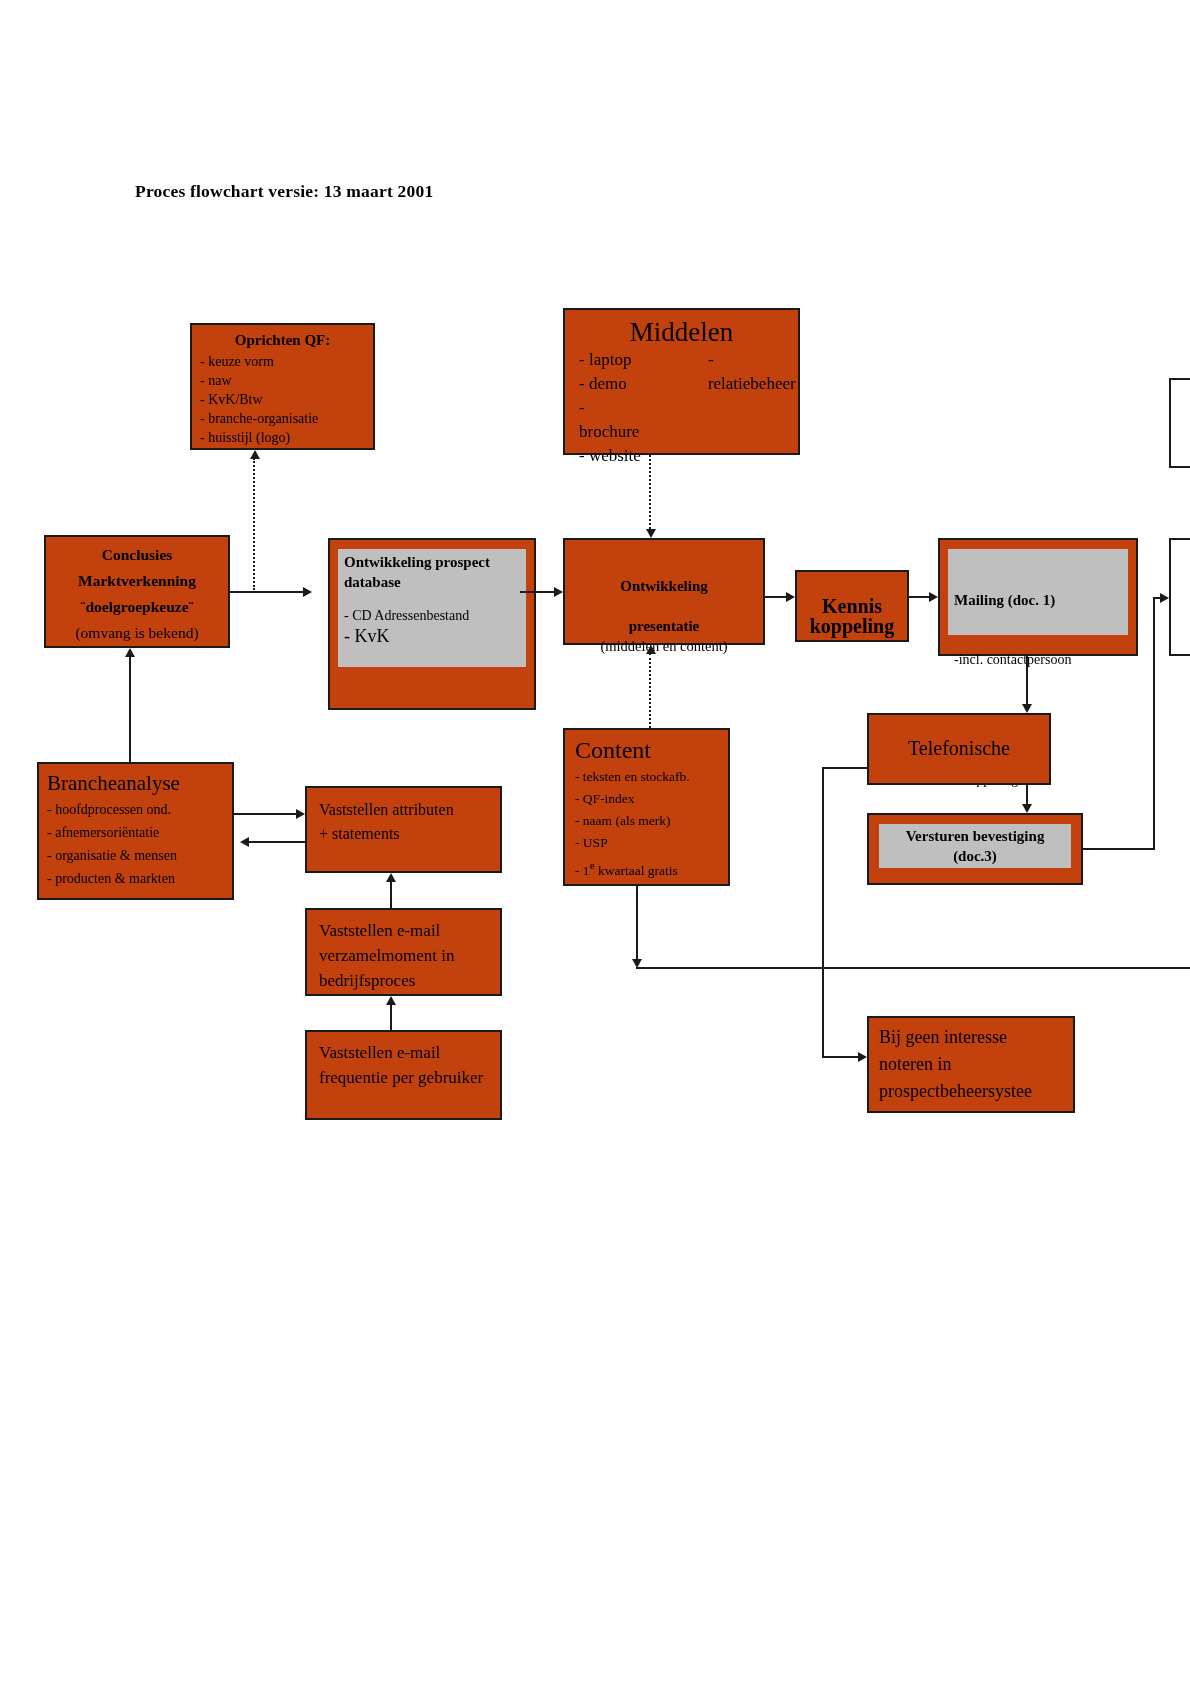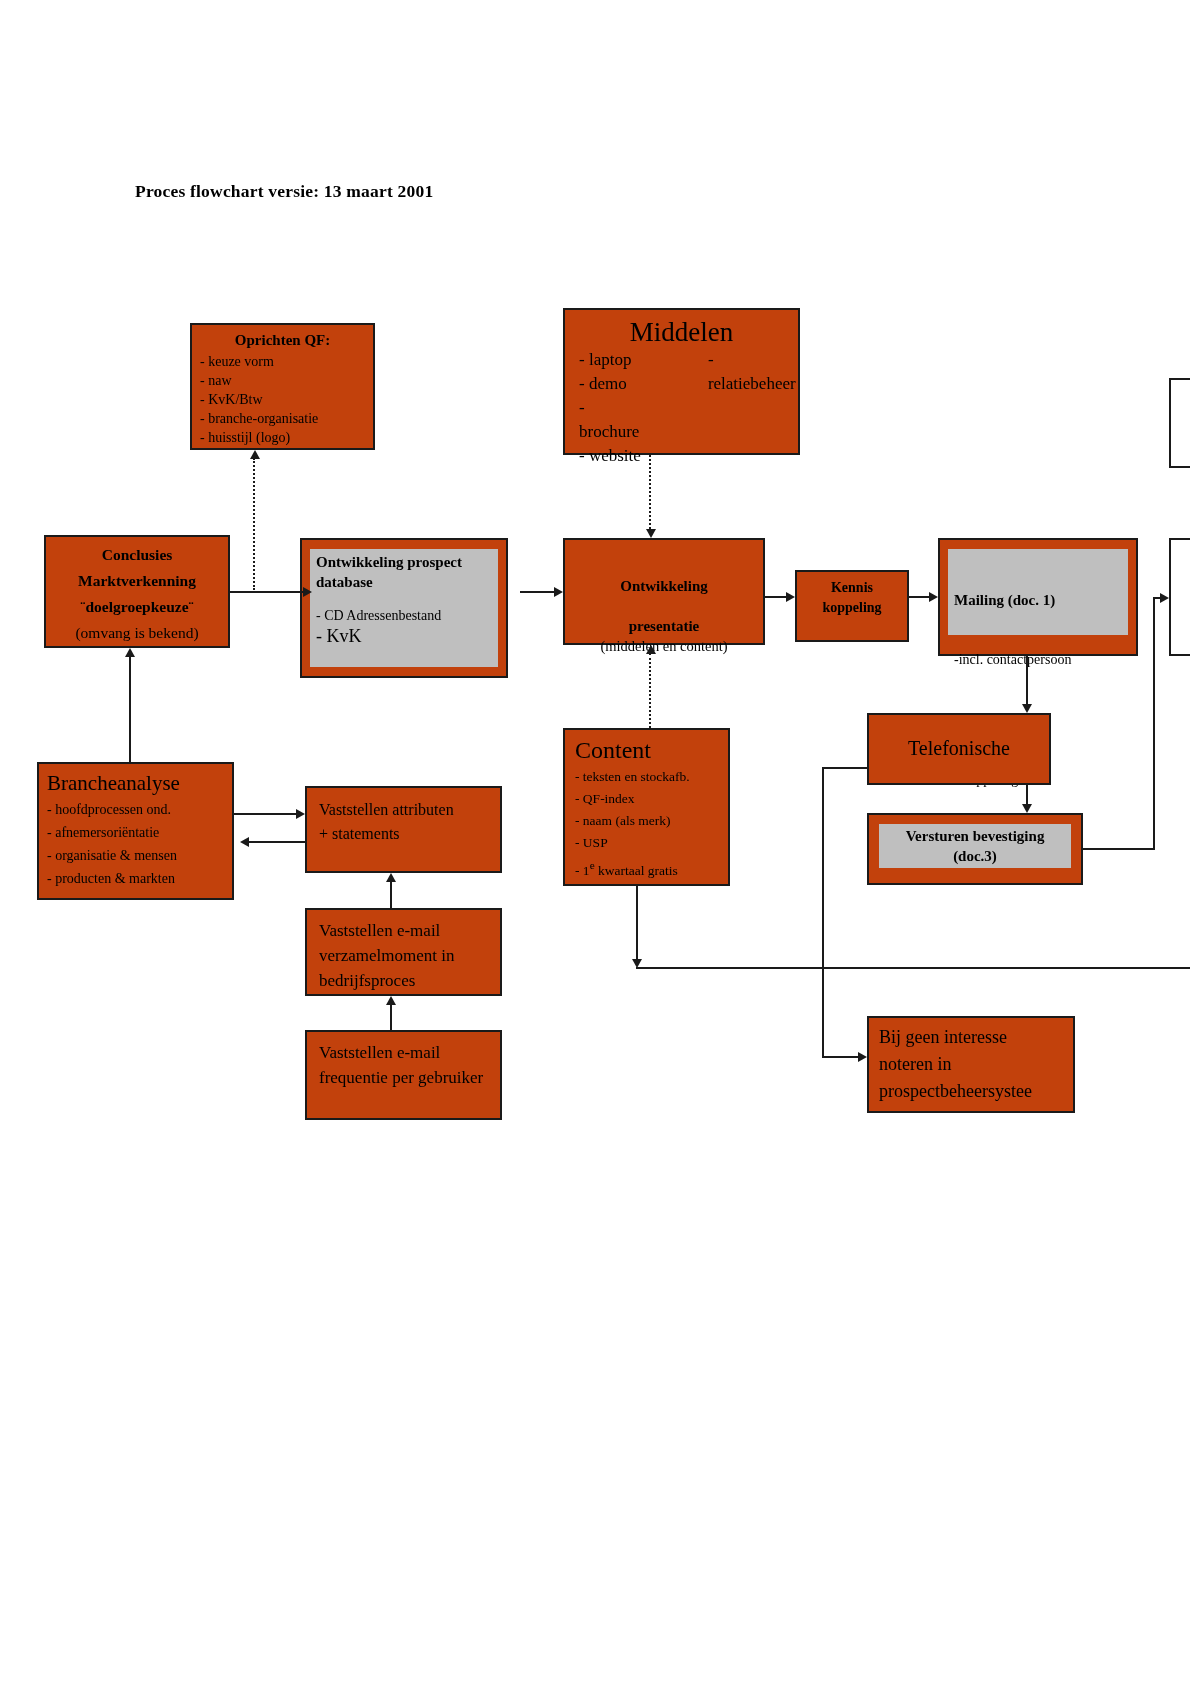--- a/index.html
+++ b/index.html
@@ -31,21 +31,21 @@
   .b-middelen .cols{display:flex;font-size:17px;line-height:24px;padding-left:14px;}
   .b-middelen .col2{margin-left:64px;}
   .b-conclusies{font-size:15.5px;line-height:26px;text-align:center;padding-top:5px;font-weight:bold;}
   .b-conclusies .normal{font-weight:normal;}
   .inner-gray{position:absolute;background:var(--highlight);box-sizing:border-box;}
   .b-db-inner{left:8px;top:9px;width:188px;height:118px;padding:3px 6px;font-size:14px;line-height:19px;}
   .b-db-inner .ttl{font-weight:bold;font-size:15px;line-height:20px;}
   .b-db-inner .big{font-size:18px;line-height:23px;}
   .b-presentatie{font-size:14.5px;line-height:20px;text-align:center;padding-top:16px;}
   .b-presentatie .ttl{font-weight:bold;font-size:15px;margin-top:20px;}
-  .b-kennis{font-weight:bold;font-size:14px;line-height:20px;text-align:center;padding-top:6px;}
+  .b-kennis{font-weight:bold;font-size:20px;line-height:20px;text-align:center;padding-top:24px;}
   .b-mail-inner{left:8px;top:9px;width:180px;height:86px;padding:1px 6px;font-size:14px;line-height:20px;white-space:pre-wrap;}
   .b-mail-inner .ttl{font-weight:bold;font-size:15px;}
   .b-telefonische{font-size:20px;text-align:center;padding-top:22px;}
   .b-vers-inner{left:10px;top:9px;width:192px;height:44px;font-weight:bold;font-size:15px;line-height:20px;text-align:center;padding-top:2px;}
   .b-branche{padding:4px 0 0 8px;}
   .b-branche .ttl{font-size:21px;line-height:30px;}
   .b-branche .it{font-size:14px;line-height:23px;}
   .b-attr{font-size:16px;line-height:24px;padding:10px 0 0 12px;}
   .b-email{font-size:17px;line-height:25px;padding:8px 0 0 12px;}
   .b-content{padding:4px 0 0 10px;}
@@ -85,21 +85,21 @@
     </div>
   </div>
 
   <div class="box b-conclusies" style="left:44px;top:535px;width:186px;height:113px;">
     <div>Conclusies</div>
     <div>Marktverkenning</div>
     <div>¨doelgroepkeuze¨</div>
     <div class="normal">(omvang is bekend)</div>
   </div>
 
-  <div class="box" style="left:300px;top:538px;width:208px;height:140px;">
+  <div class="box" style="left:328px;top:538px;width:208px;height:172px;">
     <div class="inner-gray b-db-inner">
       <div class="ttl">Ontwikkeling prospect database</div>
       <div style="height:14px;"></div>
       <div>- CD Adressenbestand</div>
       <div class="big">- KvK</div>
     </div>
   </div>
 
   <div class="box b-presentatie" style="left:563px;top:538px;width:202px;height:107px;">
     <div class="ttl">Ontwikkeling</div>

